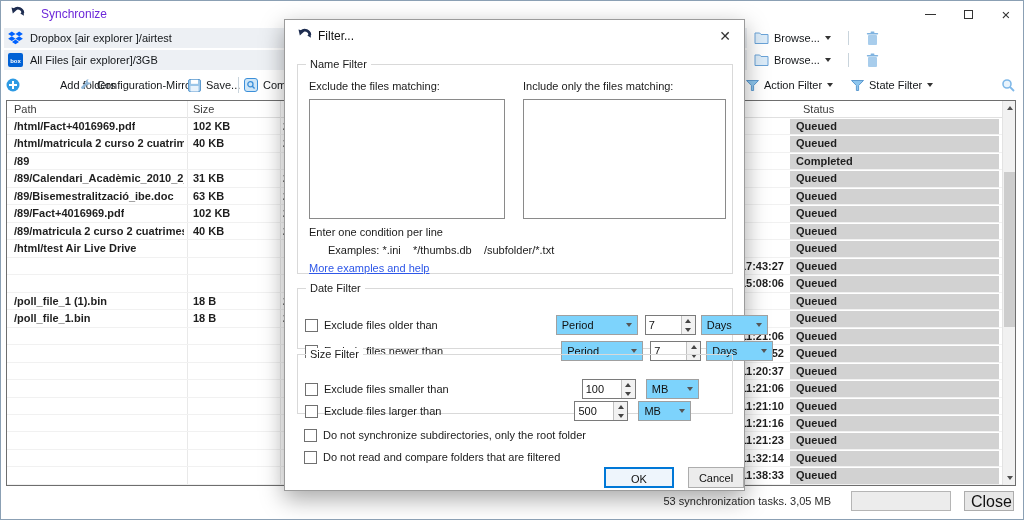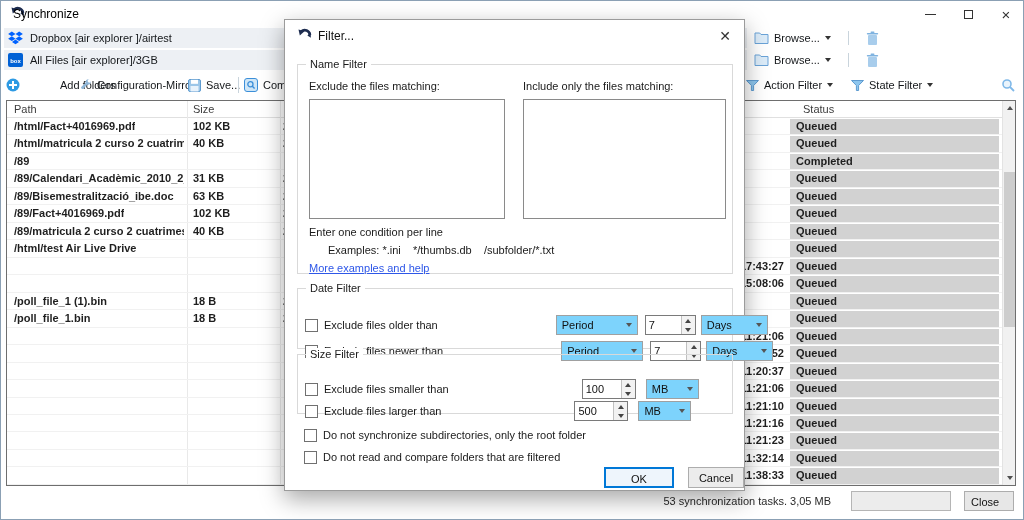--- a/index.html
+++ b/index.html
@@ -1,21 +1,21 @@
 <!DOCTYPE html>
 <html><head>
 <meta charset="utf-8">
 <style>
   html,body{margin:0;padding:0;background:#cfcfcf;}
   *{box-sizing:border-box;font-family:"Liberation Sans",sans-serif;}
   .window{position:relative;width:1024px;height:520px;background:#fff;border:1px solid #8ba0b4;overflow:hidden;}
   
   .titlebar{position:absolute;left:0;top:0;width:100%;height:26px;background:#fff;}
   .app-ico{position:absolute;left:9px;top:5px;}
-  .title-text{position:absolute;left:12px;top:6px;font-size:12px;color:#000000;}
+  .title-text{position:absolute;left:40px;top:6px;font-size:12px;color:#6d28d9;}
   .winctl{position:absolute;top:0;width:32px;height:26px;display:flex;align-items:center;justify-content:center;cursor:default;}
   .ctl-min{left:913px;} .ctl-max{left:951px;} .ctl-close{left:989px;}
   .glyph-min{width:11px;height:1px;background:#333;}
   .glyph-max{width:9px;height:9px;border:1px solid #333;}
   .glyph-x{font-size:15px;color:#333;line-height:1;}
   
   .srcrow{position:absolute;left:3px;height:20px;width:1018px;}
   .src1{top:27px;} .src2{top:49px;}
   .srcfield{position:absolute;left:0;top:0;width:743px;height:20px;background:#edf0f4;display:flex;align-items:center;}
   .srcfield .sico{margin-left:4px;}
@@ -48,21 +48,21 @@
   .vscroll{position:absolute;top:0;bottom:0;right:0;width:13px;background:#f1f1f1;border-left:1px solid #e3e3e3;}
   .sb-btn{position:absolute;left:0;width:13px;height:14px;display:flex;align-items:center;justify-content:center;}
   .sb-up{top:0;} .sb-dn{bottom:0;}
   .tri-up{width:0;height:0;border-left:3.5px solid transparent;border-right:3.5px solid transparent;border-bottom:4px solid #505050;}
   .tri-dn{width:0;height:0;border-left:3.5px solid transparent;border-right:3.5px solid transparent;border-top:4px solid #505050;}
   .sb-thumb{position:absolute;left:1px;width:11px;top:71px;height:155px;background:#cdcdcd;}
   
   .footer{position:absolute;left:0;bottom:0;width:1024px;height:33px;background:#fff;}
   .f-summary{position:absolute;right:194px;top:9px;font-size:11px;color:#2a2a2a;}
   .f-progress{position:absolute;left:850px;top:5px;width:100px;height:20px;background:#ececec;border:1px solid #b5b5b5;}
-  .f-close{position:absolute;left:963px;top:5px;width:50px;height:20px;background:#e7e7e7;border:1px solid #adadad;font-size:11px;color:#111;text-align:left;line-height:18px;}
+  .f-close{position:absolute;left:963px;top:5px;width:50px;height:20px;background:#e7e7e7;border:1px solid #adadad;font-size:16px;color:#111;text-align:right;line-height:18px;}
   
   .dialog{position:absolute;left:283px;top:18px;width:461px;height:472px;background:#fff;border:1px solid #9b9b9b;box-shadow:0 8px 22px rgba(0,0,0,.35);text-decoration:underline;}
   .dlg-title{position:absolute;left:0;top:0;width:100%;height:30px;background:#fff;}
   .dlg-title .app-ico{left:12px;top:8px;}
   .dlg-title-text{position:absolute;left:33px;top:9px;font-size:12px;color:#111;}
   .dlg-close{position:absolute;right:10px;top:7px;width:18px;height:18px;display:flex;align-items:center;justify-content:center;font-size:14px;color:#333;}
   .group{position:absolute;left:12px;width:436px;border:1px solid #d9d9d9;}
   .glabel{position:absolute;left:8px;top:-7px;background:#fff;padding:0 4px;font-size:11px;color:#1a1a1a;}
   .g-name{top:44px;height:210px;}
   .nf-lbl{position:absolute;top:15px;font-size:11px;color:#1a1a1a;}

